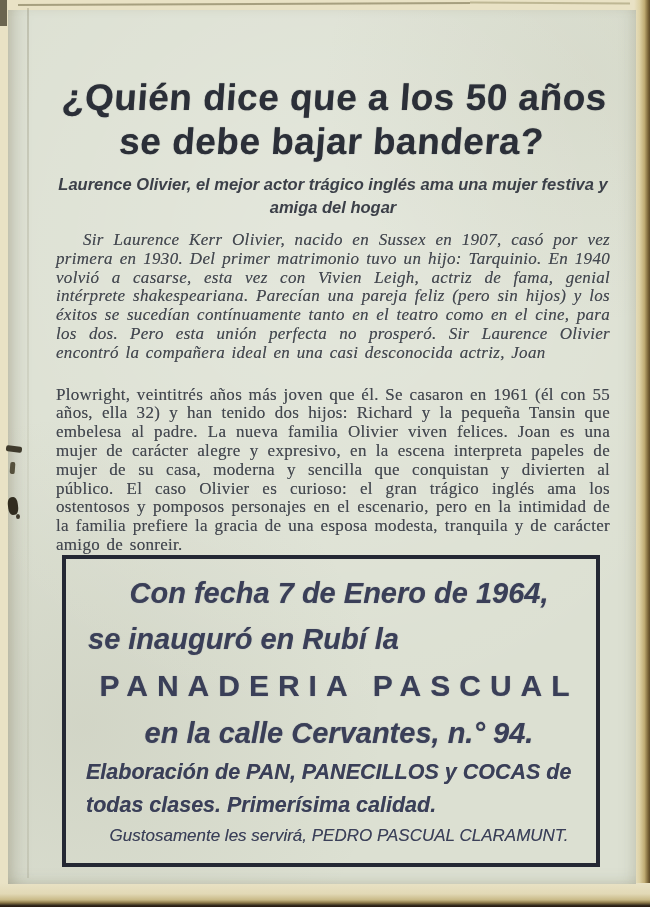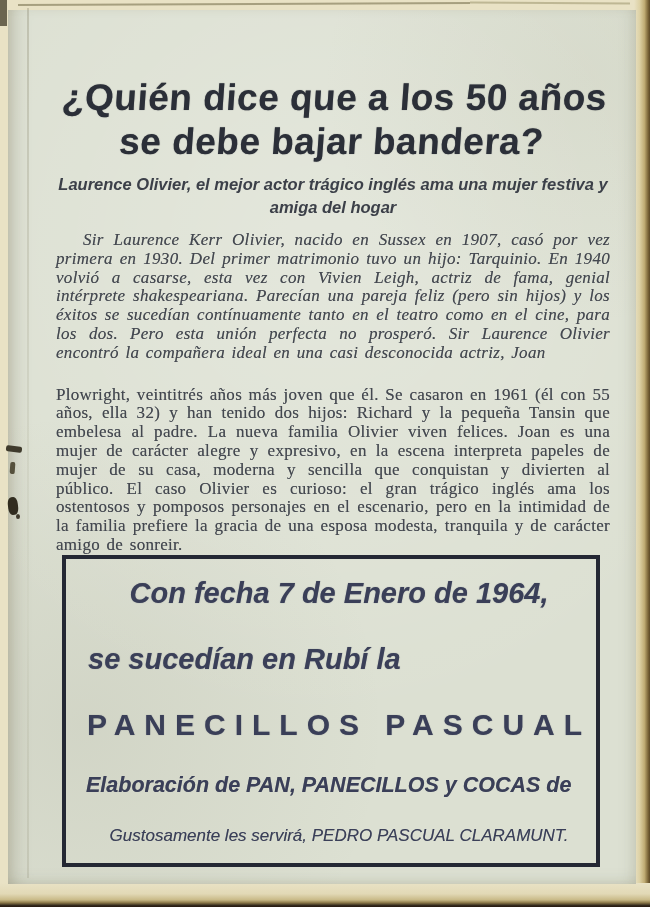--- a/index.html
+++ b/index.html
@@ -133,20 +133,22 @@
         <p class="lede">Laurence Olivier, el mejor actor trágico inglés ama una mujer festiva y amiga del hogar</p>
         <p class="bodytext indent">Sir Laurence Kerr Olivier, nacido en Sussex en 1907, casó por vez primera en 1930. Del primer matrimonio tuvo un hijo: Tarquinio. En 1940 volvió a casarse, esta vez con Vivien Leigh, actriz de fama, genial intérprete shakespeariana. Parecían una pareja feliz (pero sin hijos) y los éxitos se sucedían contínuamente tanto en el teatro como en el cine, para los dos. Pero esta unión perfecta no prosperó. Sir Laurence Olivier encontró la compañera ideal en una casi desconocida actriz, Joan</p>
       </div>
       <div class="col">
         <p class="bodytext">Plowright, veintitrés años más joven que él. Se casaron en 1961 (él con 55 años, ella 32) y han tenido dos hijos: Richard y la pequeña Tansin que embelesa al padre. La nueva familia Olivier viven felices. Joan es una mujer de carácter alegre y expresivo, en la escena interpreta papeles de mujer de su casa, moderna y sencilla que conquistan y divierten al público. El caso Olivier es curioso: el gran trágico inglés ama los ostentosos y pomposos personajes en el escenario, pero en la intimidad de la familia prefiere la gracia de una esposa modesta, tranquila y de carácter amigo de sonreir.</p>
       </div>
     </div>
 
     <div class="adbox">
       <div class="ad-big ad-c">Con fecha 7 de Enero de 1964,</div>
-      <div class="ad-big ad-l">se sucedían en Rubí la</div>
-      <div class="ad-name">PANECILLOS PASCUAL</div>
+      <div class="ad-big ad-l">se inauguró en Rubí la</div>
+      <div class="ad-name">PANADERIA PASCUAL</div>
+      <div class="ad-big ad-c">en la calle Cervantes, n.° 94.</div>
       <div class="ad-mid">Elaboración de PAN, PANECILLOS y COCAS de</div>
+      <div class="ad-mid">todas clases. Primerísima calidad.</div>
       <div class="ad-small">Gustosamente les servirá, PEDRO PASCUAL CLARAMUNT.</div>
     </div>
 
   </div>
 </div>
 
 </body></html>

